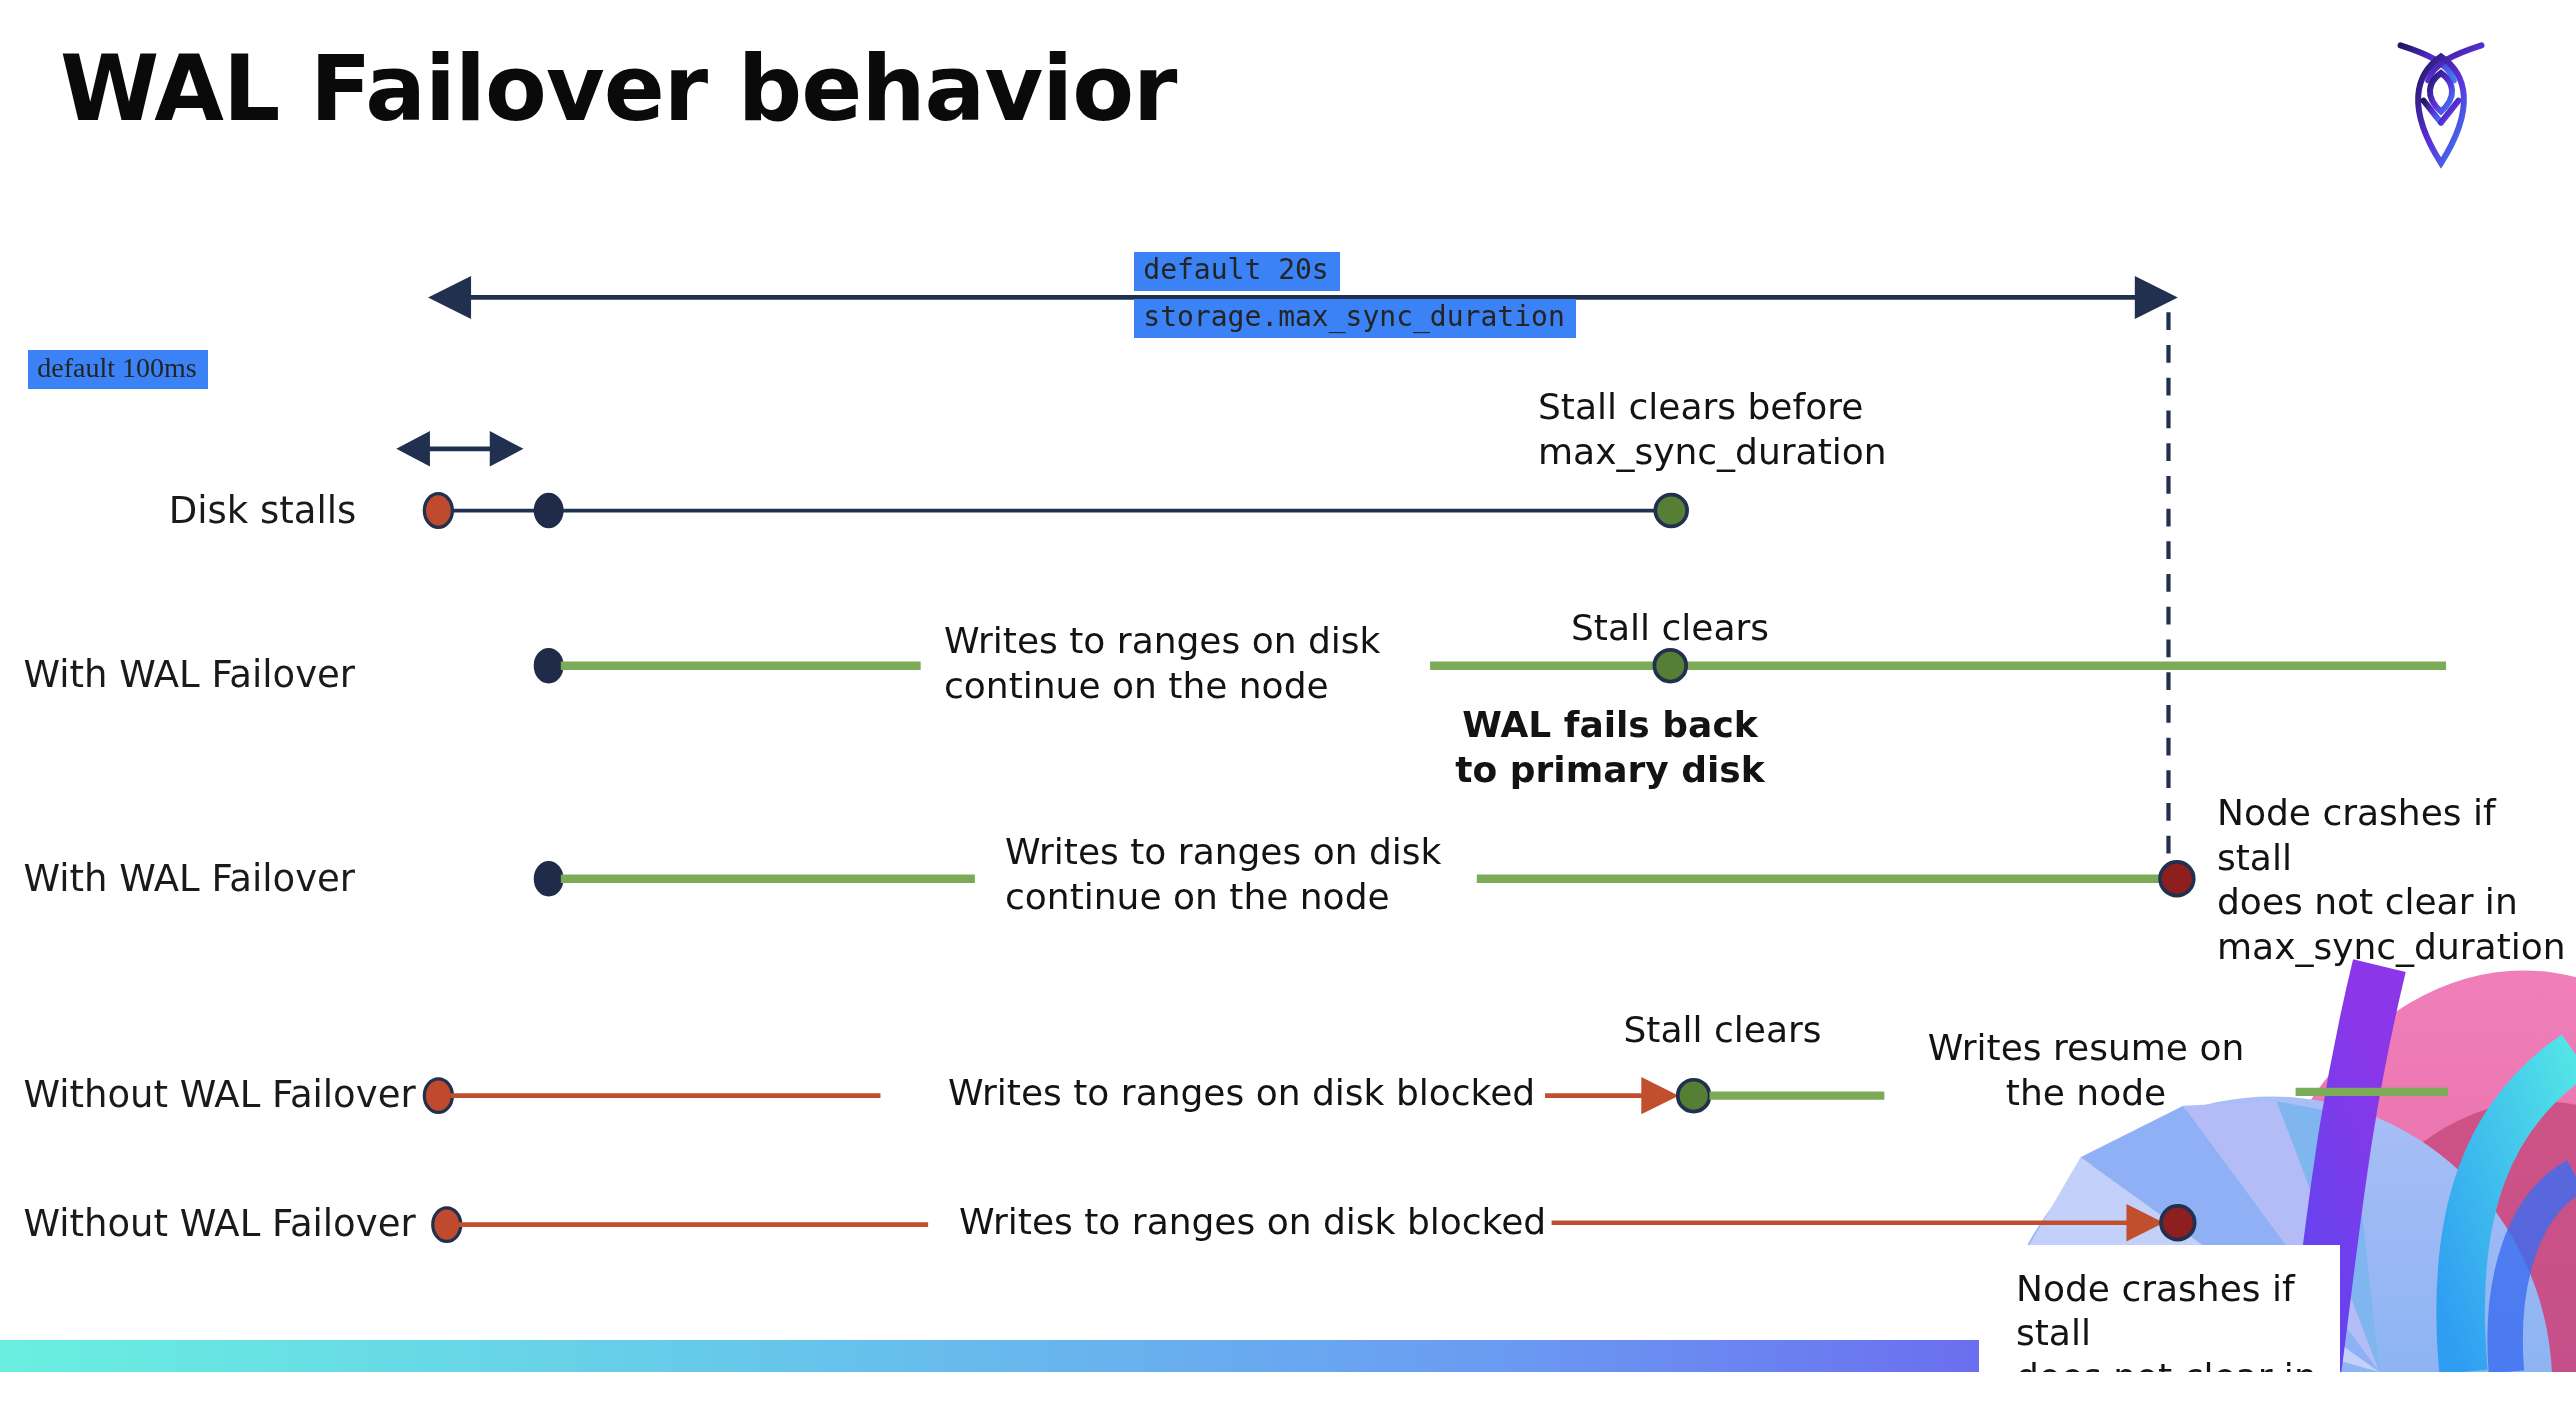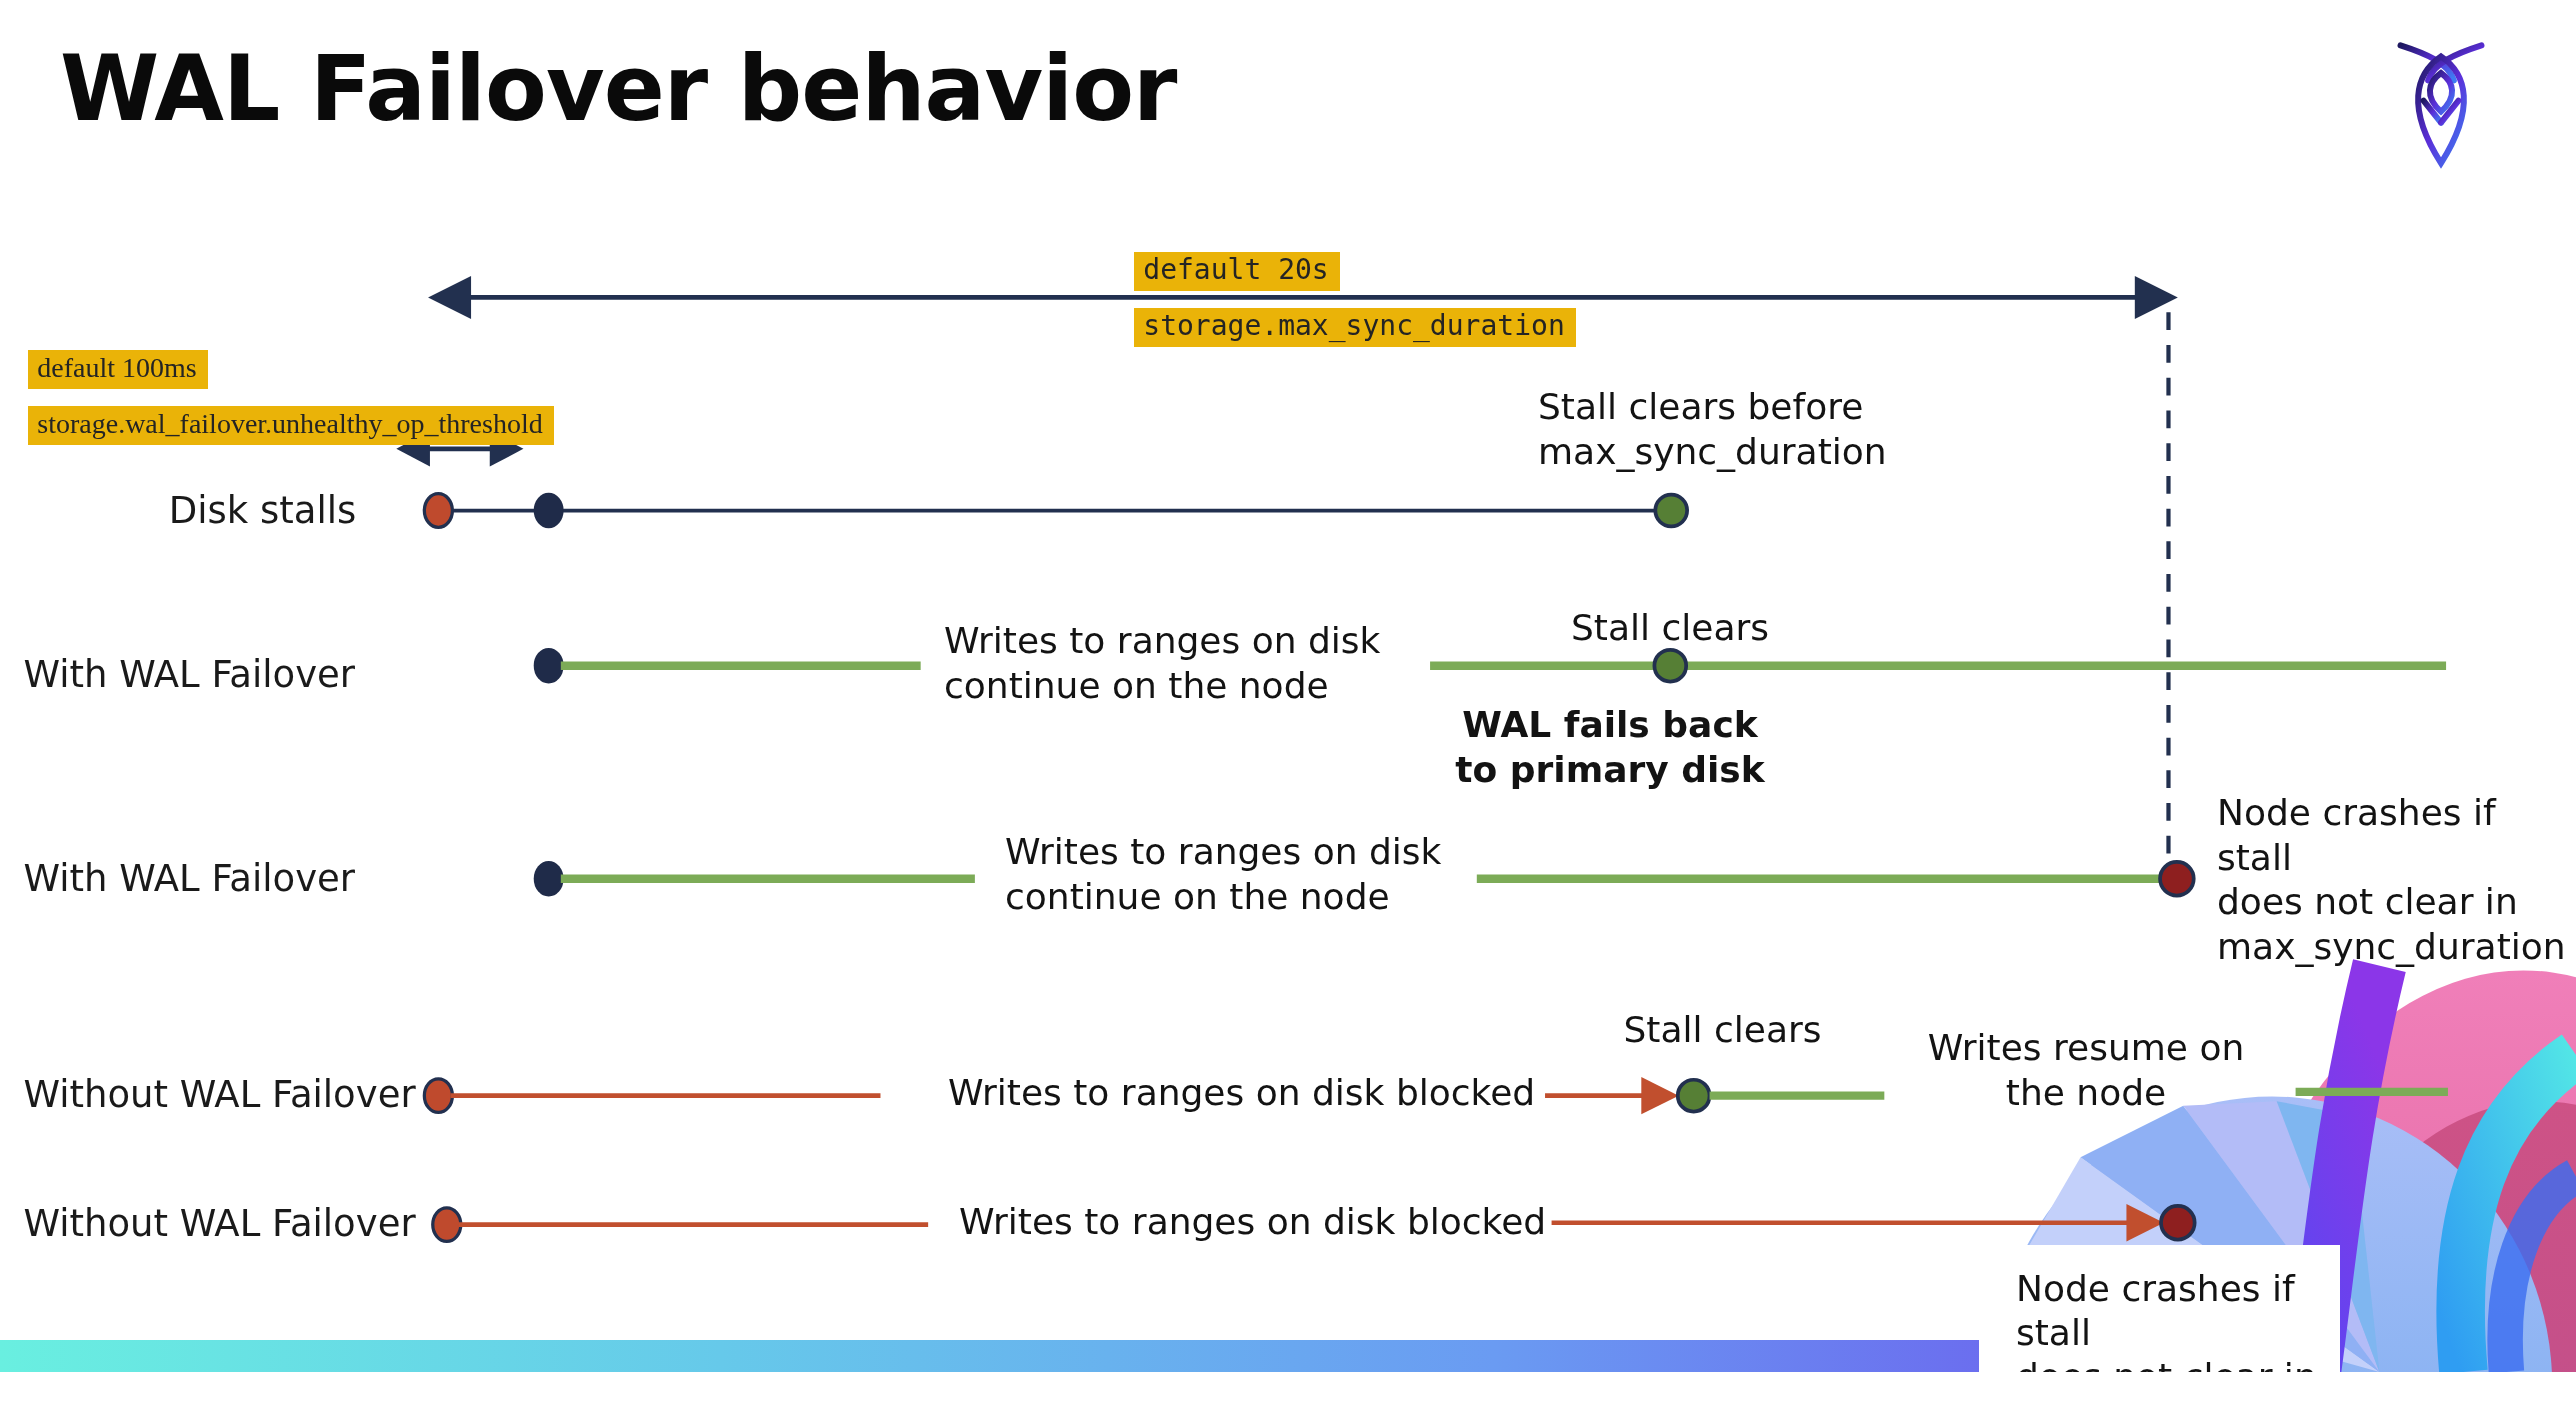--- a/index.html
+++ b/index.html
@@ -4,21 +4,21 @@
 <style>
   html,body{margin:0;padding:0;background:#ffffff;}
   body{width:2576px;height:1408px;font-family:"DejaVu Sans","Liberation Sans",sans-serif;}
   .stage{position:relative;width:2576px;height:1372px;overflow:hidden;background:#fff;}
   .title{position:absolute;left:60px;top:36px;font-size:90px;font-weight:bold;color:#0a0a0a;letter-spacing:-0.9px;z-index:5;}
   .t{position:absolute;color:#131313;font-size:36px;line-height:1.24;white-space:pre-line;z-index:5;}
   .rowlab{font-size:37px;color:#1a1a1a;}
   .center{text-align:center;}
   .right{text-align:right;}
   .mono{position:absolute;font-family:"DejaVu Sans Mono","Liberation Mono",monospace;font-size:28px;color:#242424;z-index:5;line-height:1.1;}
-  .mono span{display:table;background:#eab308;padding:2.8px 11.2px 5.6px 9.3px;margin-bottom:17px;}
+  .mono span{display:table;background:#3b82f6;padding:2.8px 11.2px 5.6px 9.3px;margin-bottom:8px;}
   .overlay{position:absolute;left:0;top:0;z-index:4;}
   .artwork{position:absolute;right:0;bottom:0;z-index:2;}
   .logo{position:absolute;left:2395px;top:34px;z-index:5;}
   .gradient-bar{position:absolute;left:0;bottom:0;width:2576px;height:32px;z-index:1;
     background:linear-gradient(90deg,#69efe0 0%,#66c9ea 28%,#6a9bf2 58%,#6b62ee 82%,#7a3bf0 100%);}
   .crash-box{position:absolute;left:1979px;top:1245px;width:361px;height:163px;background:#ffffff;z-index:3;}
   .boxtext{z-index:6;}
 </style>
 </head>
 <body>
@@ -141,21 +141,20 @@
   </svg>
 
   <div class="title">WAL Failover behavior</div>
 
   <div class="mono" style="left:1134px;top:252px;">
     <span>default 20s</span>
     <span>storage.max_sync_duration</span>
   </div>
   <div class="mono" style="left:28px;top:350px;font-family:Liberation Serif, serif;">
     <span>default 100ms</span>
-    <span>storage.wal_failover.unhealthy_op_threshold</span>
   </div>
 
   <div class="t rowlab right" style="left:140px;top:488px;width:245px;text-align:center;">Disk stalls</div>
   <div class="t rowlab" style="left:23.4px;top:652px;">With WAL Failover</div>
   <div class="t rowlab" style="left:23.4px;top:856px;">With WAL Failover</div>
   <div class="t rowlab" style="left:23.4px;top:1072px;">Without WAL Failover</div>
   <div class="t rowlab" style="left:23.4px;top:1201px;">Without WAL Failover</div>
 
   <div class="t" style="left:1538px;top:385px;">Stall clears before
 max_sync_duration</div>

